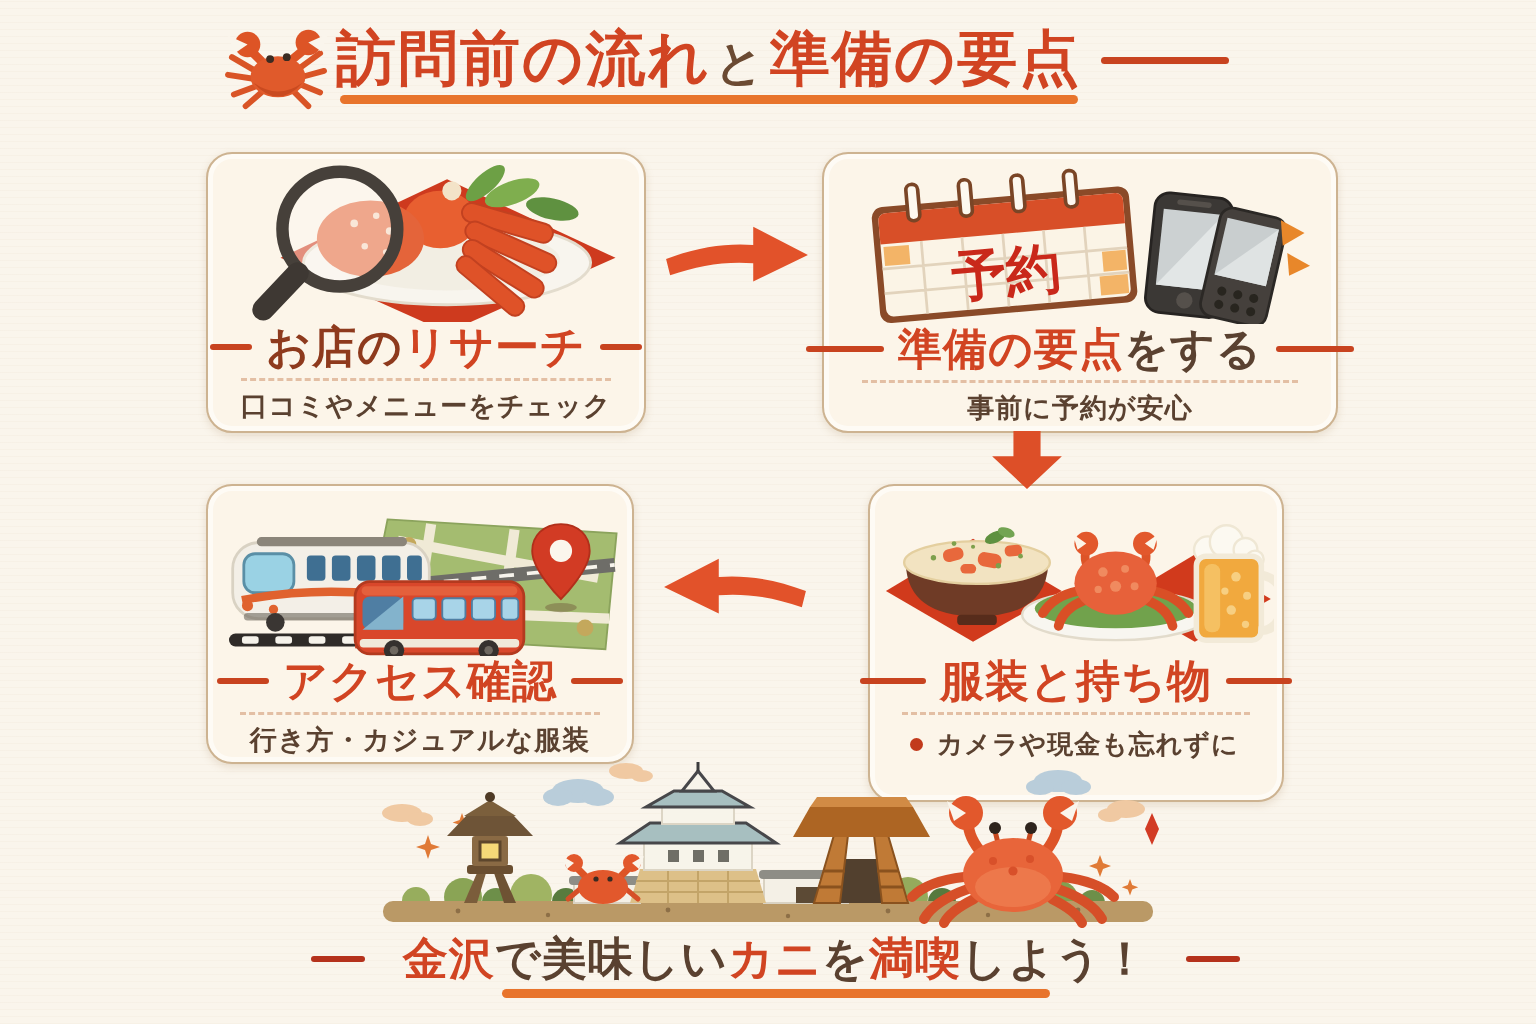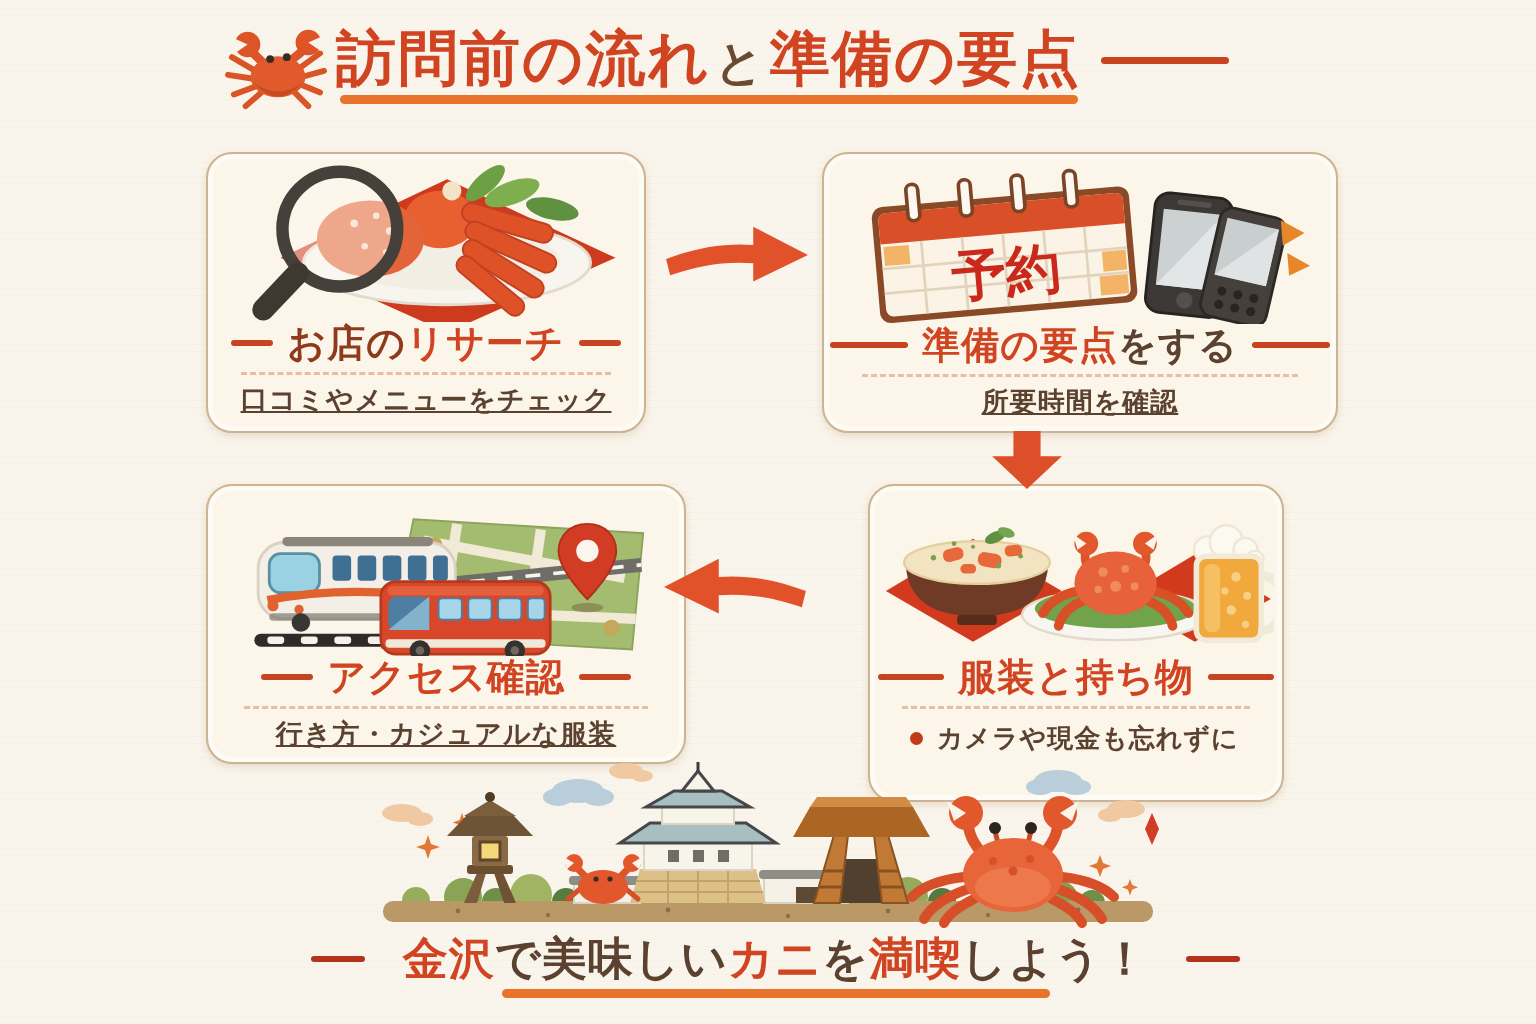--- a/index.html
+++ b/index.html
@@ -19,34 +19,34 @@
   .tunder{height:9px;background:#e8742c;border-radius:5px;margin-top:5px;width:99%;}
   .hdash{width:128px;height:7px;background:#c8431f;border-radius:4px;margin-left:20px;margin-top:-10px;}
   
   .card{position:absolute;box-sizing:border-box;background:#fcf5e9;
     border:2px solid #cdb391;border-radius:26px;
     box-shadow:0 3px 8px rgba(150,110,60,.18), inset 0 0 0 5px rgba(255,255,255,.55);
     display:flex;flex-direction:column;align-items:center;padding:10px 8px 8px;}
   #card1{left:206px;top:152px;width:440px;height:281px;}
   #card2{left:822px;top:152px;width:516px;height:281px;}
   #card3{left:868px;top:484px;width:416px;height:318px;}
-  #card4{left:206px;top:484px;width:480px;height:280px;}
+  #card4{left:206px;top:484px;width:428px;height:280px;}
   .illus{flex:0 0 auto;width:100%;display:flex;justify-content:center;}
   #card1 .illus svg{width:402px;height:158px;}
   #card2 .illus svg{width:474px;height:160px;}
   #card3 .illus svg{width:484px;height:160px;}
   #card4 .illus svg{width:414px;height:160px;}
   .trow{display:flex;align-items:center;gap:14px;margin-top:0;}
   .tdash{height:6px;width:42px;background:#c8431f;border-radius:3px;flex:0 0 auto;}
   #card2 .tdash{width:78px;}
   #card3 .tdash{width:66px;}
   #card4 .tdash{width:52px;}
-  h2.ctitle{font-size:38px;font-weight:800;margin:0;line-height:1.12;letter-spacing:1px;white-space:nowrap;}
+  h2.ctitle{font-size:44px;font-weight:800;margin:0;line-height:1.12;letter-spacing:1px;white-space:nowrap;}
   .divider{width:88%;border-top:3px dashed #e3bfa4;margin:7px 0 5px;}
-  .subtitle{font-size:27px;font-weight:700;color:#5a4130;margin:2px 0 0;letter-spacing:1px;text-decoration:underline;}
+  .subtitle{font-size:27px;font-weight:700;color:#5a4130;margin:2px 0 0;letter-spacing:1px;}
   ul.bullets{list-style:none;margin:2px 0 0;padding:0;width:84%;}
   ul.bullets li{display:flex;align-items:center;gap:14px;font-size:26px;font-weight:700;color:#5a4130;margin:5px 0;letter-spacing:1px;}
   .bdot{width:13px;height:13px;border-radius:50%;background:#c23a1c;flex:0 0 auto;}
   
   .arrow{position:absolute;}
   #arrow-right{left:660px;top:216px;width:152px;height:68px;}
   #arrow-down{left:986px;top:429px;width:82px;height:62px;}
   #arrow-left{left:660px;top:548px;width:152px;height:68px;}
   
   .scene{position:absolute;left:368px;top:750px;width:800px;height:198px;}
@@ -175,21 +175,21 @@
           <polygon points="483,98 508,112 485,123"></polygon>
         </g>
       </svg>
     </div>
     <div class="trow">
       <span class="tdash"></span>
       <h2 class="ctitle"><span class="accent">準備の要点</span><span class="brown">をする</span></h2>
       <span class="tdash"></span>
     </div>
     <div class="divider"></div>
-    <p class="subtitle">所要時間を確認</p>
+    <p class="subtitle">事前に予約が安心</p>
   </section>
 
   <section class="card" id="card3">
     <div class="illus">
       <svg viewBox="0 0 500 170">
         <polygon points="120,38 232,104 120,168 10,104" fill="#d13a1c"></polygon>
         <polygon points="400,58 496,114 400,168 306,114" fill="#d13a1c"></polygon>
         <g>
           <path d="M35,70 Q38,136 125,136 Q212,136 215,70 Z" fill="#6f3b26"></path>
           <rect x="100" y="134" width="50" height="13" rx="5" fill="#572c1b"></rect>

